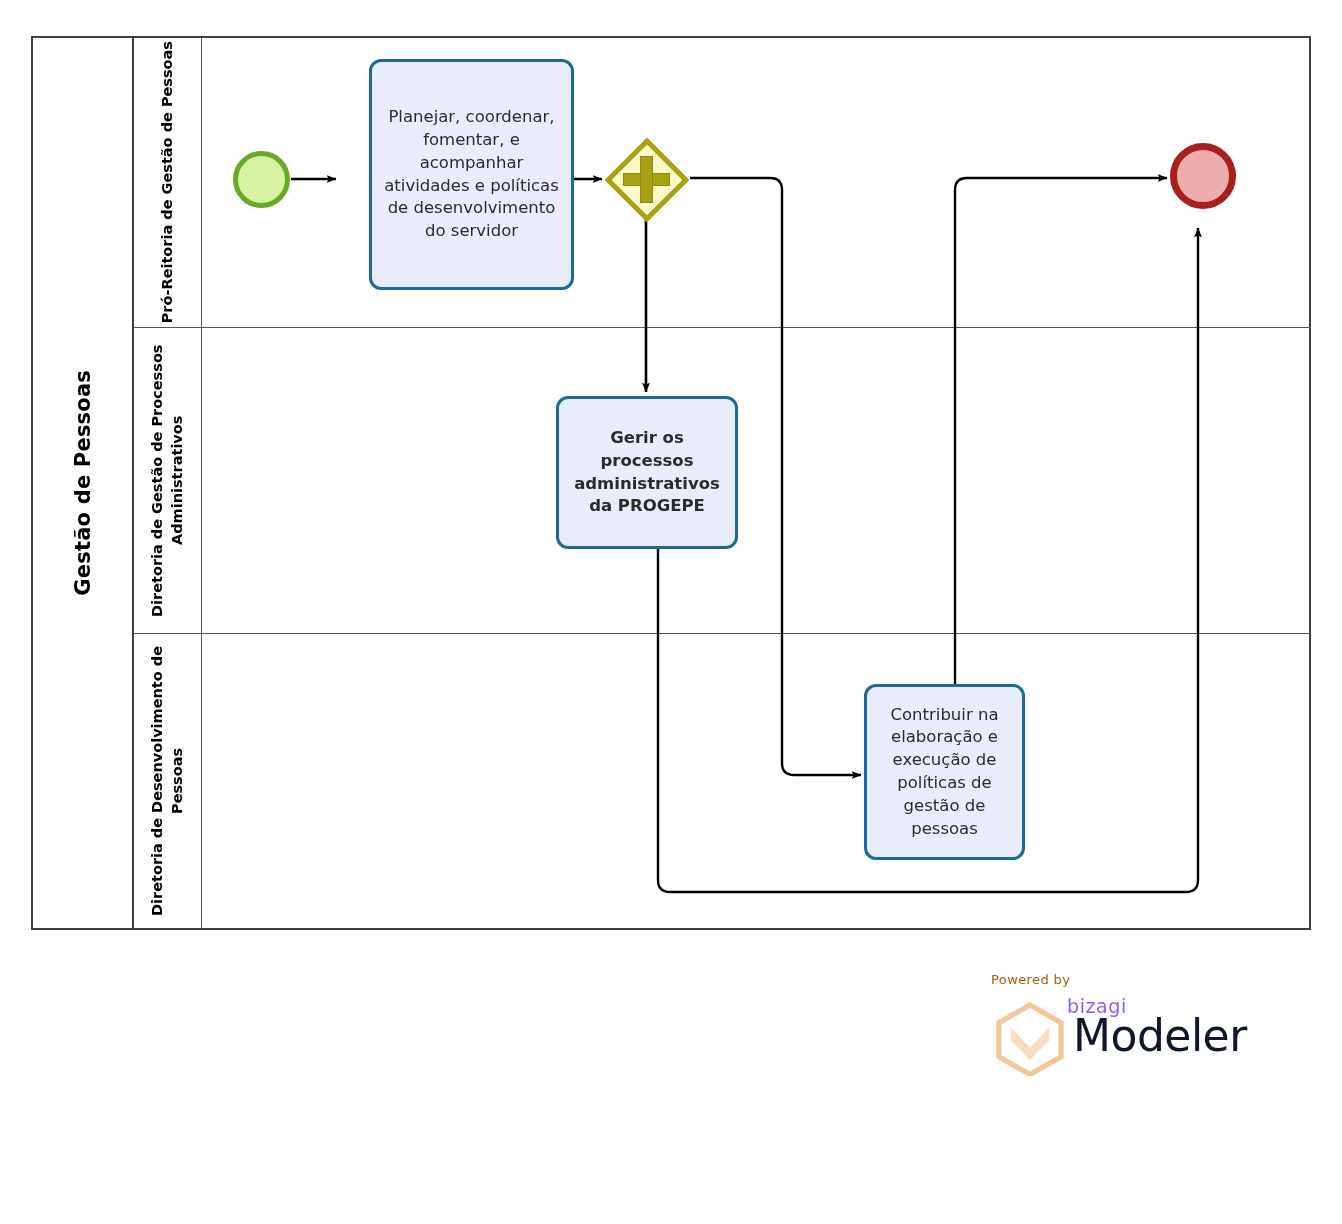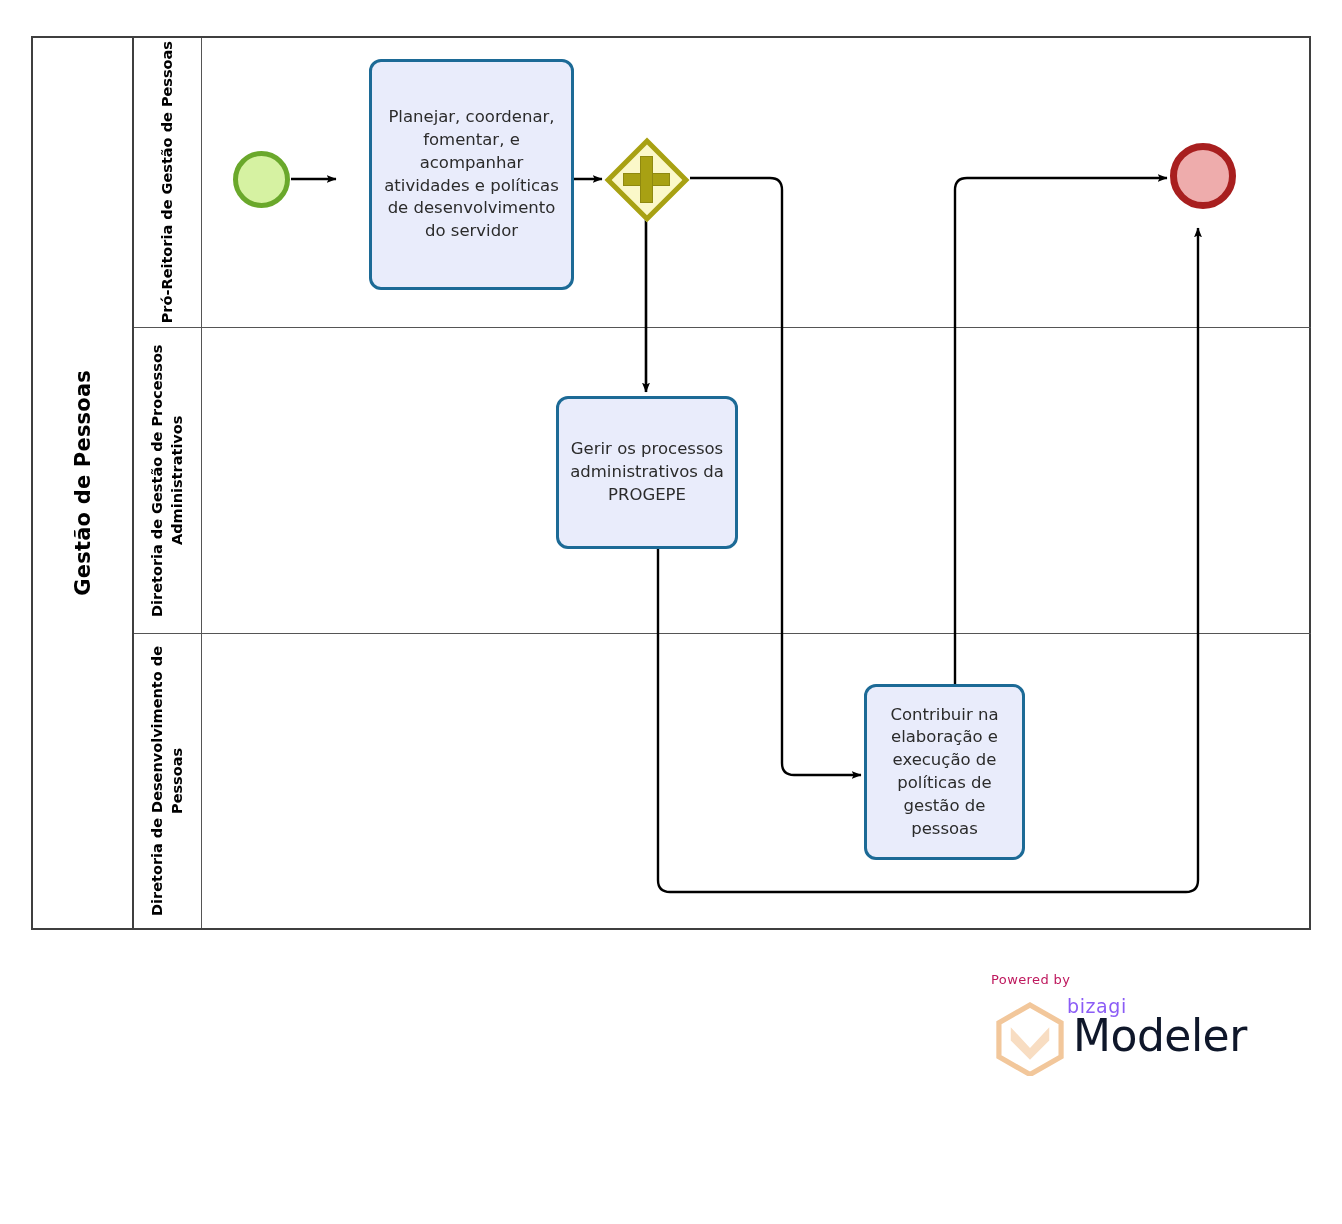--- a/index.html
+++ b/index.html
@@ -149,21 +149,21 @@
     left: 975px;
     top: 972px;
     width: 290px;
     height: 100px;
   }
   .wm-powered {
     position: absolute;
     left: 16px;
     top: 0px;
     font-size: 13px;
-    color: #be185d;
+    color: #a16207;
     letter-spacing: 0.4px;
   }
   .wm-brand {
     position: absolute;
     left: 92px;
     top: 23px;
     font-size: 19px;
     color: #8b5cf6;
     letter-spacing: 0.6px;
   }
@@ -237,21 +237,21 @@
   <div class="task" style="left:337px; top:59px; width:205px; height:231px;margin-left:32px;">
     <span>Planejar, coordenar, fomentar, e acompanhar atividades e políticas de desenvolvimento do servidor</span>
   </div>
 
   <div class="gateway" style="left:604px; top:137px; width:85px; height:85px;">
     <div class="gw-diamond"></div>
     <div class="gw-plus-h"></div>
     <div class="gw-plus-v"></div>
   </div>
 
-  <div class="task" style="left:556px; top:396px; width:182px; height:153px;">
+  <div class="task" style="left:556px; top:396px; width:182px; height:153px;font-weight:bold;">
     <span>Gerir os processos administrativos da PROGEPE</span>
   </div>
 
   <div class="task" style="left:864px; top:684px; width:161px; height:176px;">
     <span>Contribuir na elaboração e execução de políticas de gestão de pessoas</span>
   </div>
 
   <div class="event end" style="left:1170px; top:143px; width:66px; height:66px;"></div>
 
   <div class="watermark">

